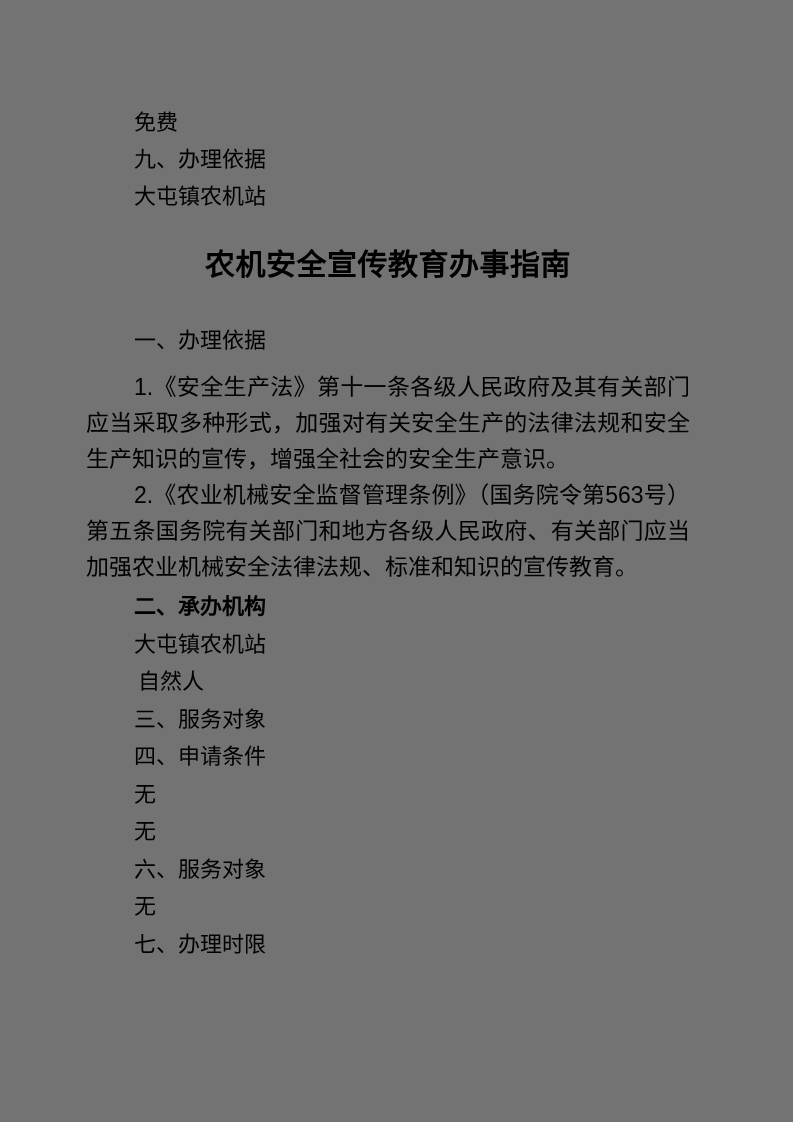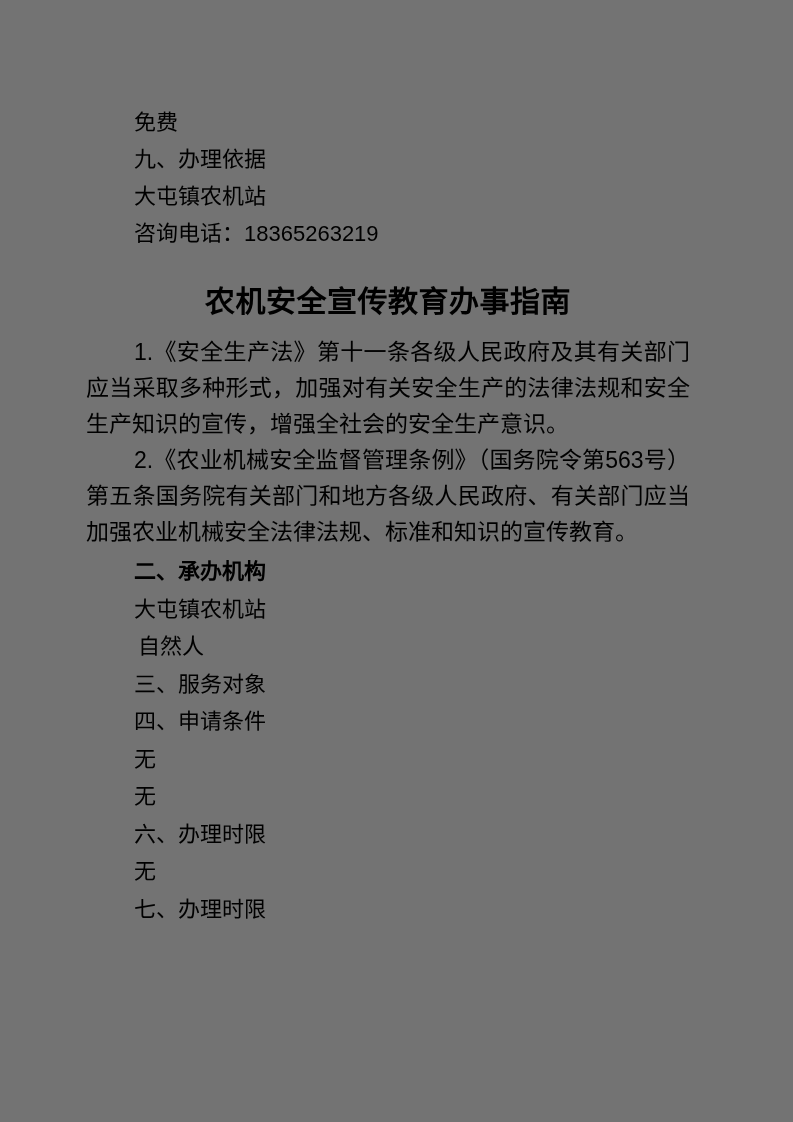--- a/index.html
+++ b/index.html
@@ -64,43 +64,43 @@
 <body>
 
 <div class="page">
 
   <p class="line">免费</p>
 
   <p class="line">九、办理依据</p>
 
   <p class="line">大屯镇农机站</p>
 
-  <p class="line">咨询电话：18365263219</p>
 
   <h1 class="doc-title">农机安全宣传教育办事指南</h1>
 
+  <p class="line sec1-heading">一、办理依据</p>
 
   <p class="para first">1.《安全生产法》第十一条各级人民政府及其有关部门应当采取多种形式，加强对有关安全生产的法律法规和安全生产知识的宣传，增强全社会的安全生产意识。</p>
 
   <p class="para">2.《农业机械安全监督管理条例》（国务院令第563号）第五条国务院有关部门和地方各级人民政府、有关部门应当加强农业机械安全法律法规、标准和知识的宣传教育。</p>
 
   <p class="line tail first-tail">二、承办机构</p>
 
   <p class="line tail">大屯镇农机站</p>
 
   <p class="line tail value-extra">自然人</p>
 
   <p class="line tail">三、服务对象</p>
 
   <p class="line tail">四、申请条件</p>
 
   <p class="line tail">无</p>
 
 
   <p class="line tail">无</p>
 
-  <p class="line tail">六、办理时限</p>
+  <p class="line tail">六、服务对象</p>
 
   <p class="line tail">无</p>
 
   <p class="line tail">七、办理时限</p>
 
 </div>
 
 </body></html>

